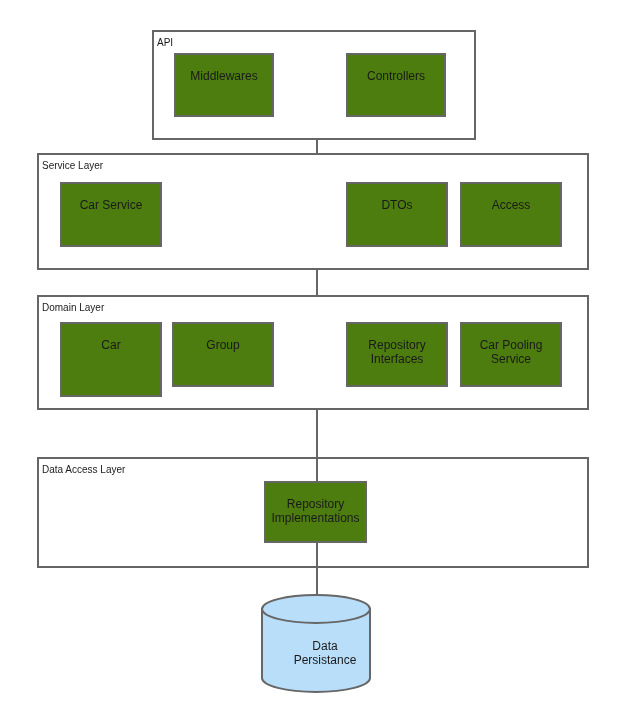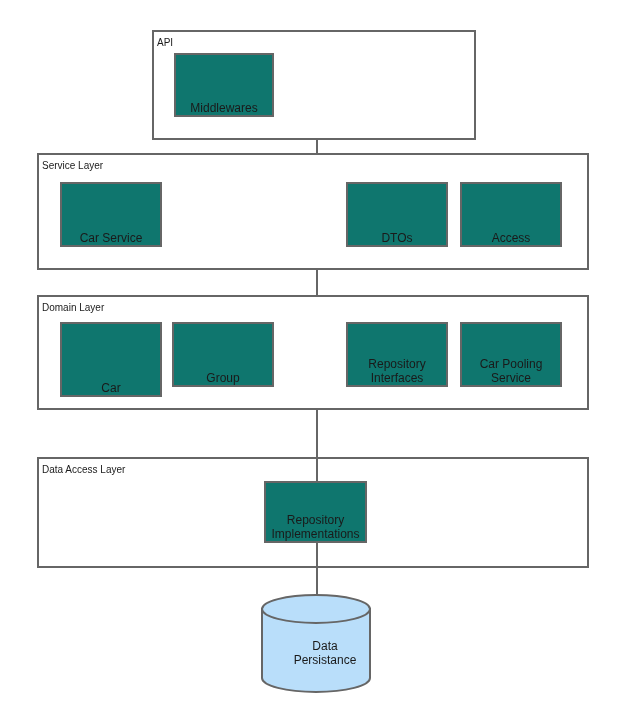--- a/index.html
+++ b/index.html
@@ -37,29 +37,29 @@
     line-height: 15px;
     color: #1a1a1a;
     white-space: nowrap;
   }
 
   
   .node {
     position: absolute;
     box-sizing: border-box;
     border: 2px solid #666666;
-    background: #0f766e;
+    background: #4d7c0f;
     display: flex;
-    align-items: flex-end;
+    align-items: flex-start;
     justify-content: center;
     text-align: center;
     font-size: 12px;
     line-height: 14px;
     color: #1a1a1a;
-    padding: 0;
+    padding: 14px;
   }
   .node span { display: block; }
 
   
   .connector {
     position: absolute;
     width: 2px;
     background: #666666;
   }
 
@@ -85,20 +85,23 @@
 <div id="canvas">
 
   <div class="layer" style="left:152px; top:30px; width:324px; height:110px;">
     <div class="layer-title">API</div>
   </div>
 
   <div class="node" style="left:174px; top:53px; width:100px; height:64px;">
     <span>Middlewares</span>
   </div>
 
+  <div class="node" style="left:346px; top:53px; width:100px; height:64px;">
+    <span>Controllers</span>
+  </div>
 
   <div class="connector" style="left:316px; top:140px; height:13px;"></div>
 
   <div class="layer" style="left:37px; top:153px; width:552px; height:117px;">
     <div class="layer-title">Service Layer</div>
   </div>
 
   <div class="node" style="left:60px; top:182px; width:102px; height:65px;">
     <span>Car Service</span>
   </div>

